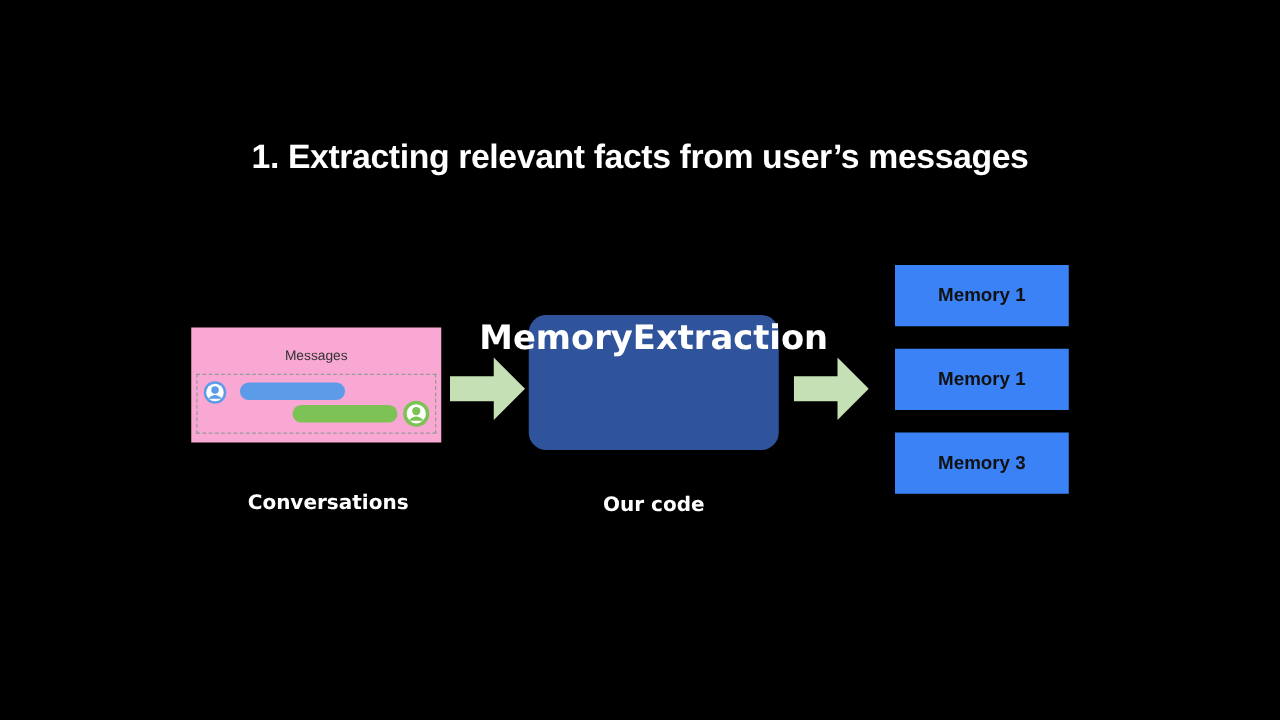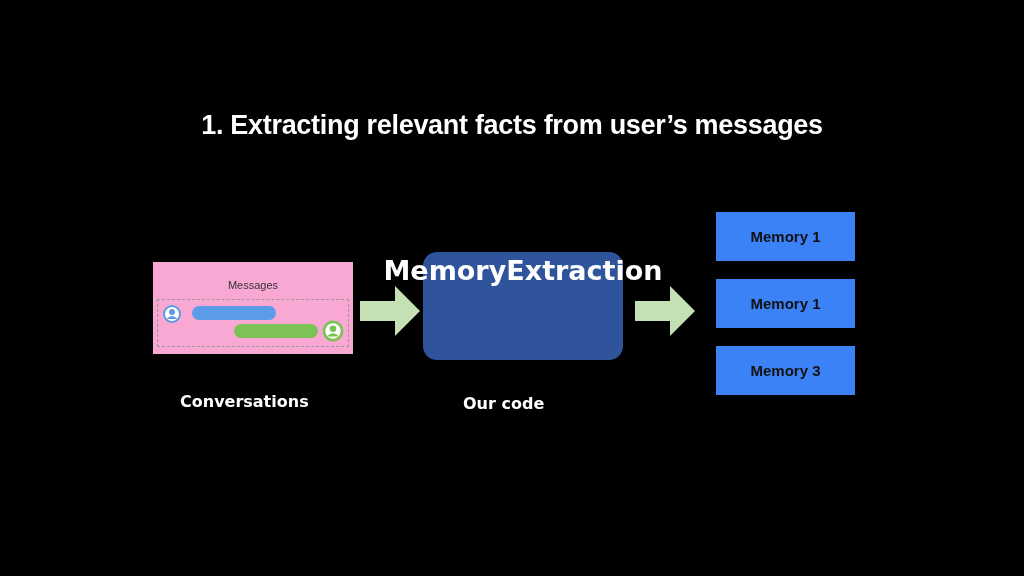--- a/index.html
+++ b/index.html
@@ -6,21 +6,21 @@
   body { width:1024px; height:576px; background:#000; position:relative; overflow:hidden; font-family:"Liberation Sans", sans-serif; }
   .title { position:absolute; left:0; width:1024px; top:110px; text-align:center; color:#fff; font-weight:bold; font-size:27px; letter-spacing:-0.3px; }
   .conv { position:absolute; left:153px; top:262px; width:200px; height:92px; background:#f9a8d4; }
   .conv .head { position:absolute; left:0; width:200px; top:17px; text-align:center; font-size:11px; color:#333; }
   .conv .dash { position:absolute; left:4px; top:37px; width:190px; height:46px; border:1px dashed #999; }
   .bubble { position:absolute; height:14px; border-radius:7px; }
   .avatar { position:absolute; width:20px; height:20px; border-radius:50%; }
   .arrow { position:absolute; }
   .box { position:absolute; left:423px; top:252px; width:200px; height:108px; background:#2f549b; border-radius:14px; color:#fff; font-family:"DejaVu Sans", sans-serif; font-weight:bold; font-size:27px; text-align:center; line-height:38px; display:flex; flex-direction:row; justify-content:center; }
   .mem { position:absolute; left:716px; width:139px; height:49px; background:#3b82f6; color:#111; font-weight:bold; font-size:15px; display:flex; align-items:center; justify-content:center; }
-  .label { position:absolute; color:#fff; font-family:"DejaVu Sans", sans-serif; font-weight:bold; font-size:16px; text-align:left; }
+  .label { position:absolute; color:#fff; font-family:"DejaVu Sans", sans-serif; font-weight:bold; font-size:16px; text-align:center; }
 </style>
 </head>
 <body>
 
 <div class="title">1. Extracting relevant facts from user’s messages</div>
 
 <div class="conv">
   <div class="head">Messages</div>
   <div class="dash">
     <svg class="avatar" style="left:4px;top:4px;" viewBox="0 0 20 20">

